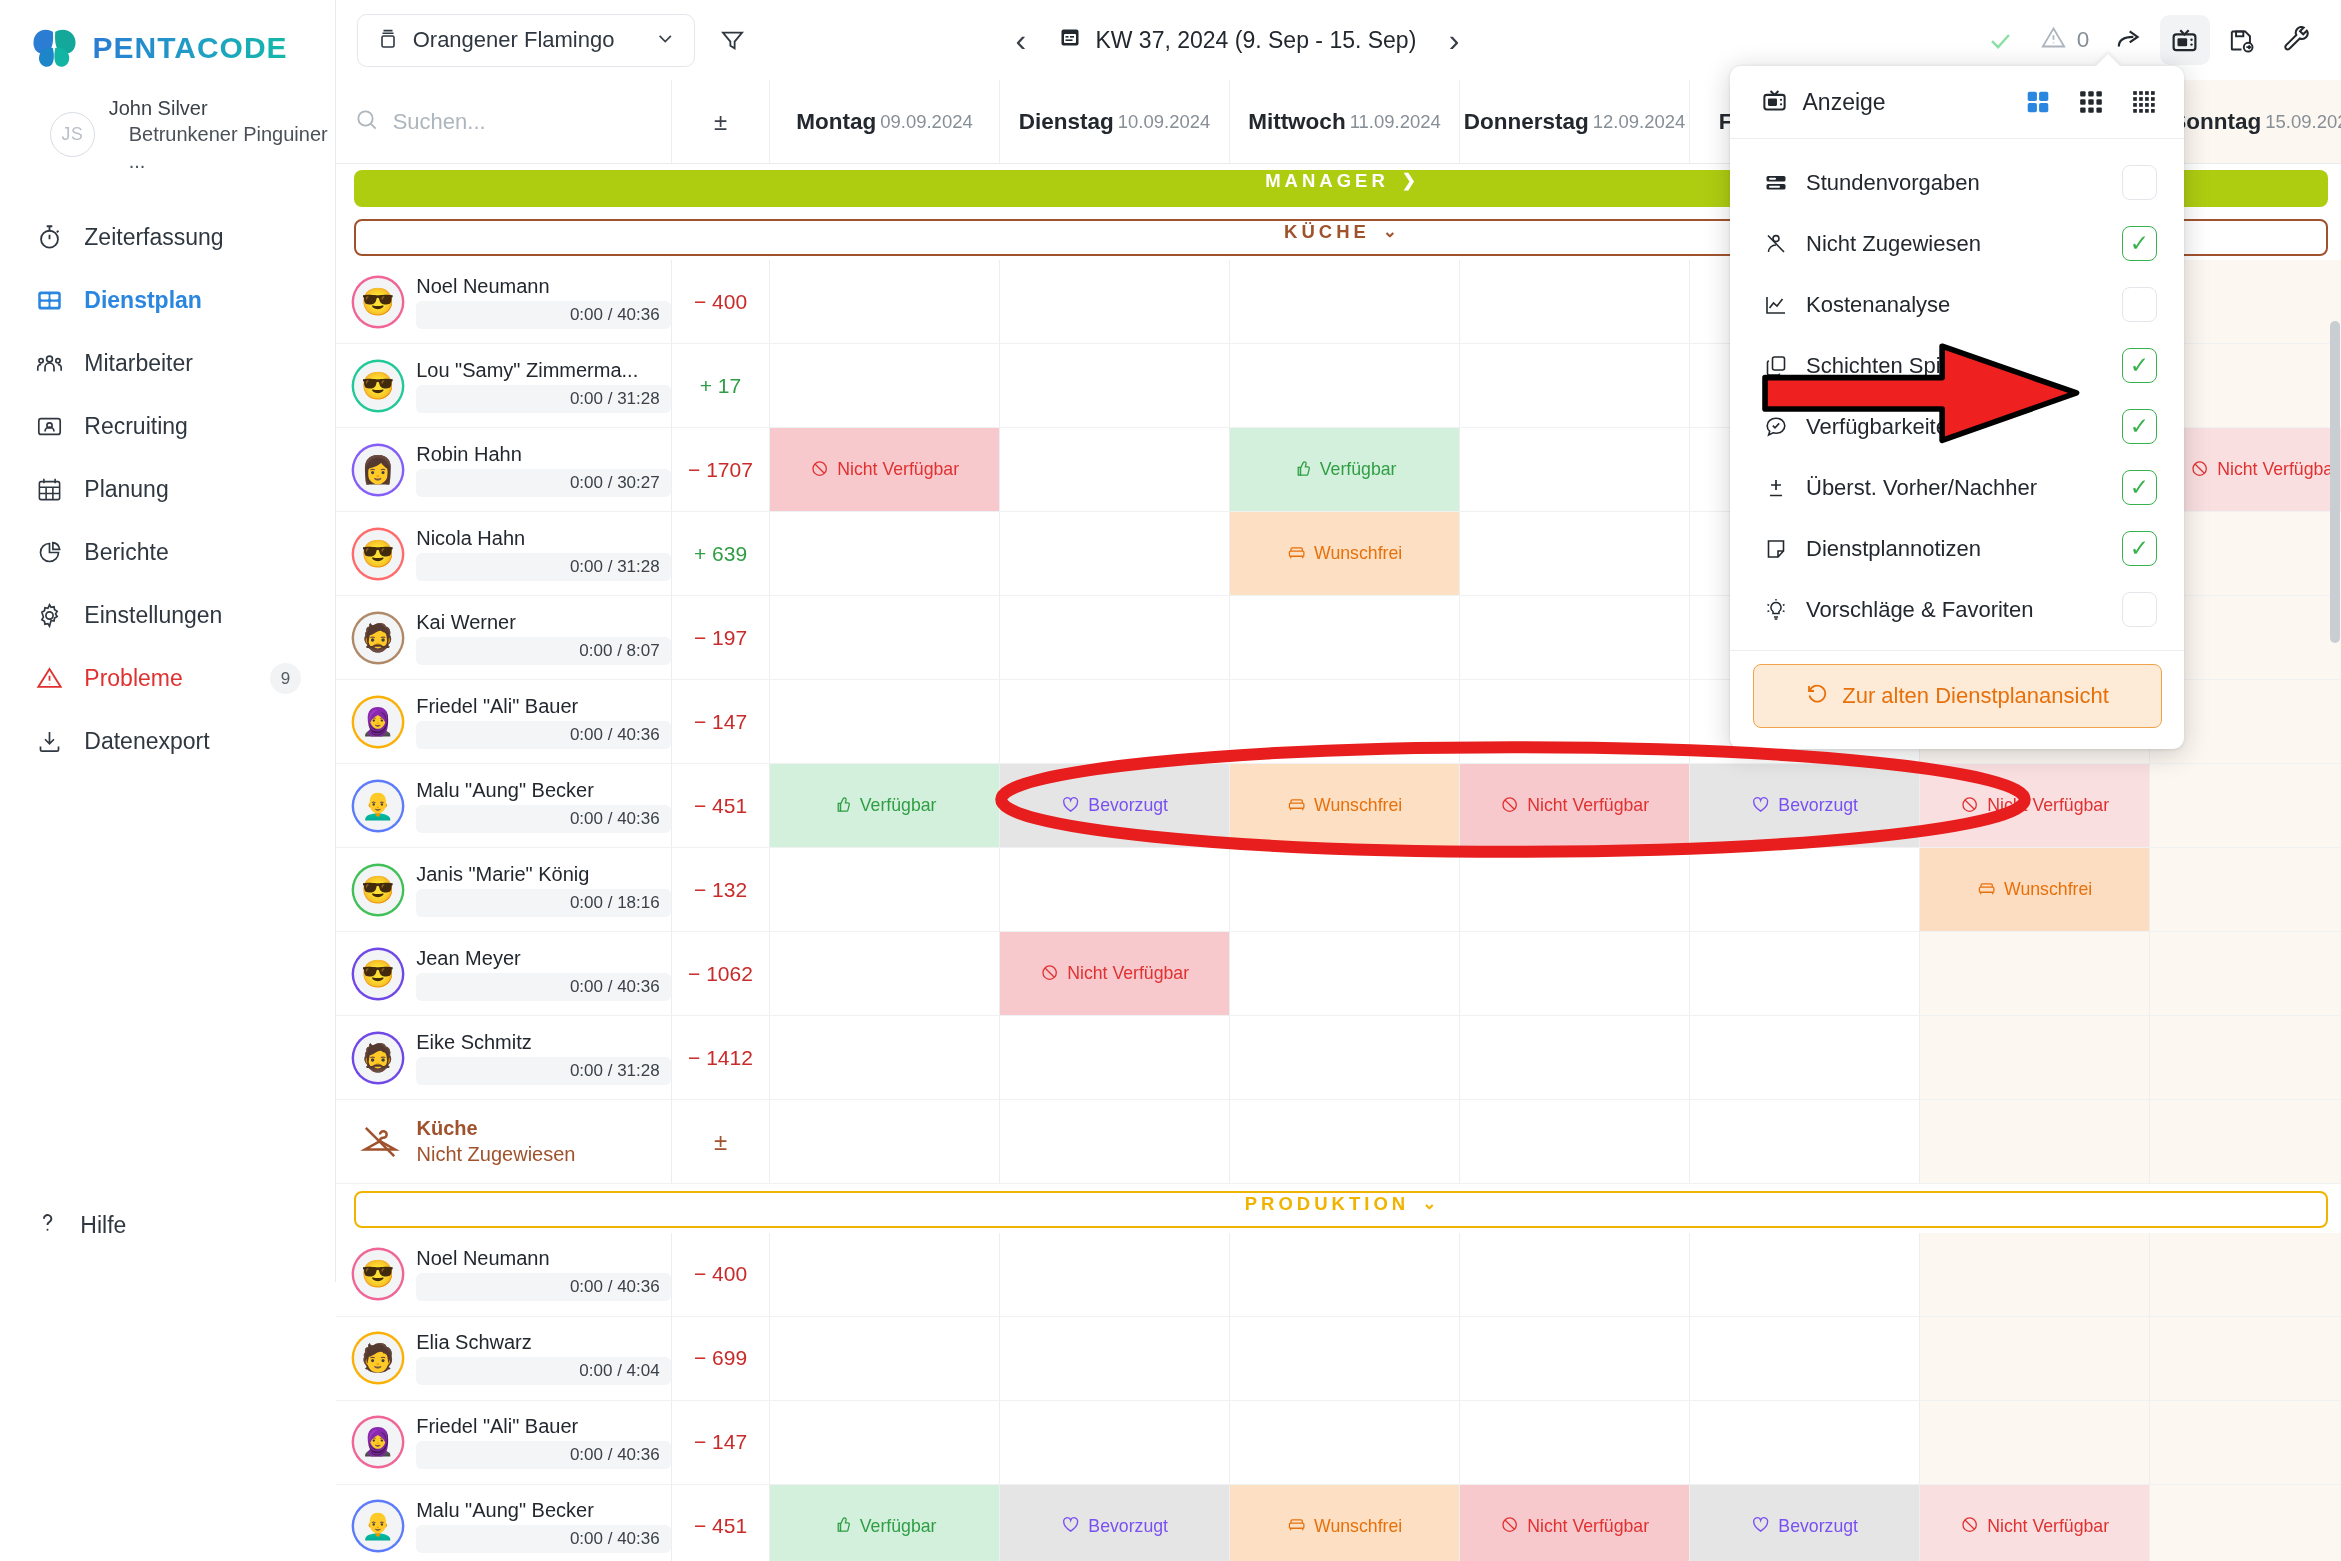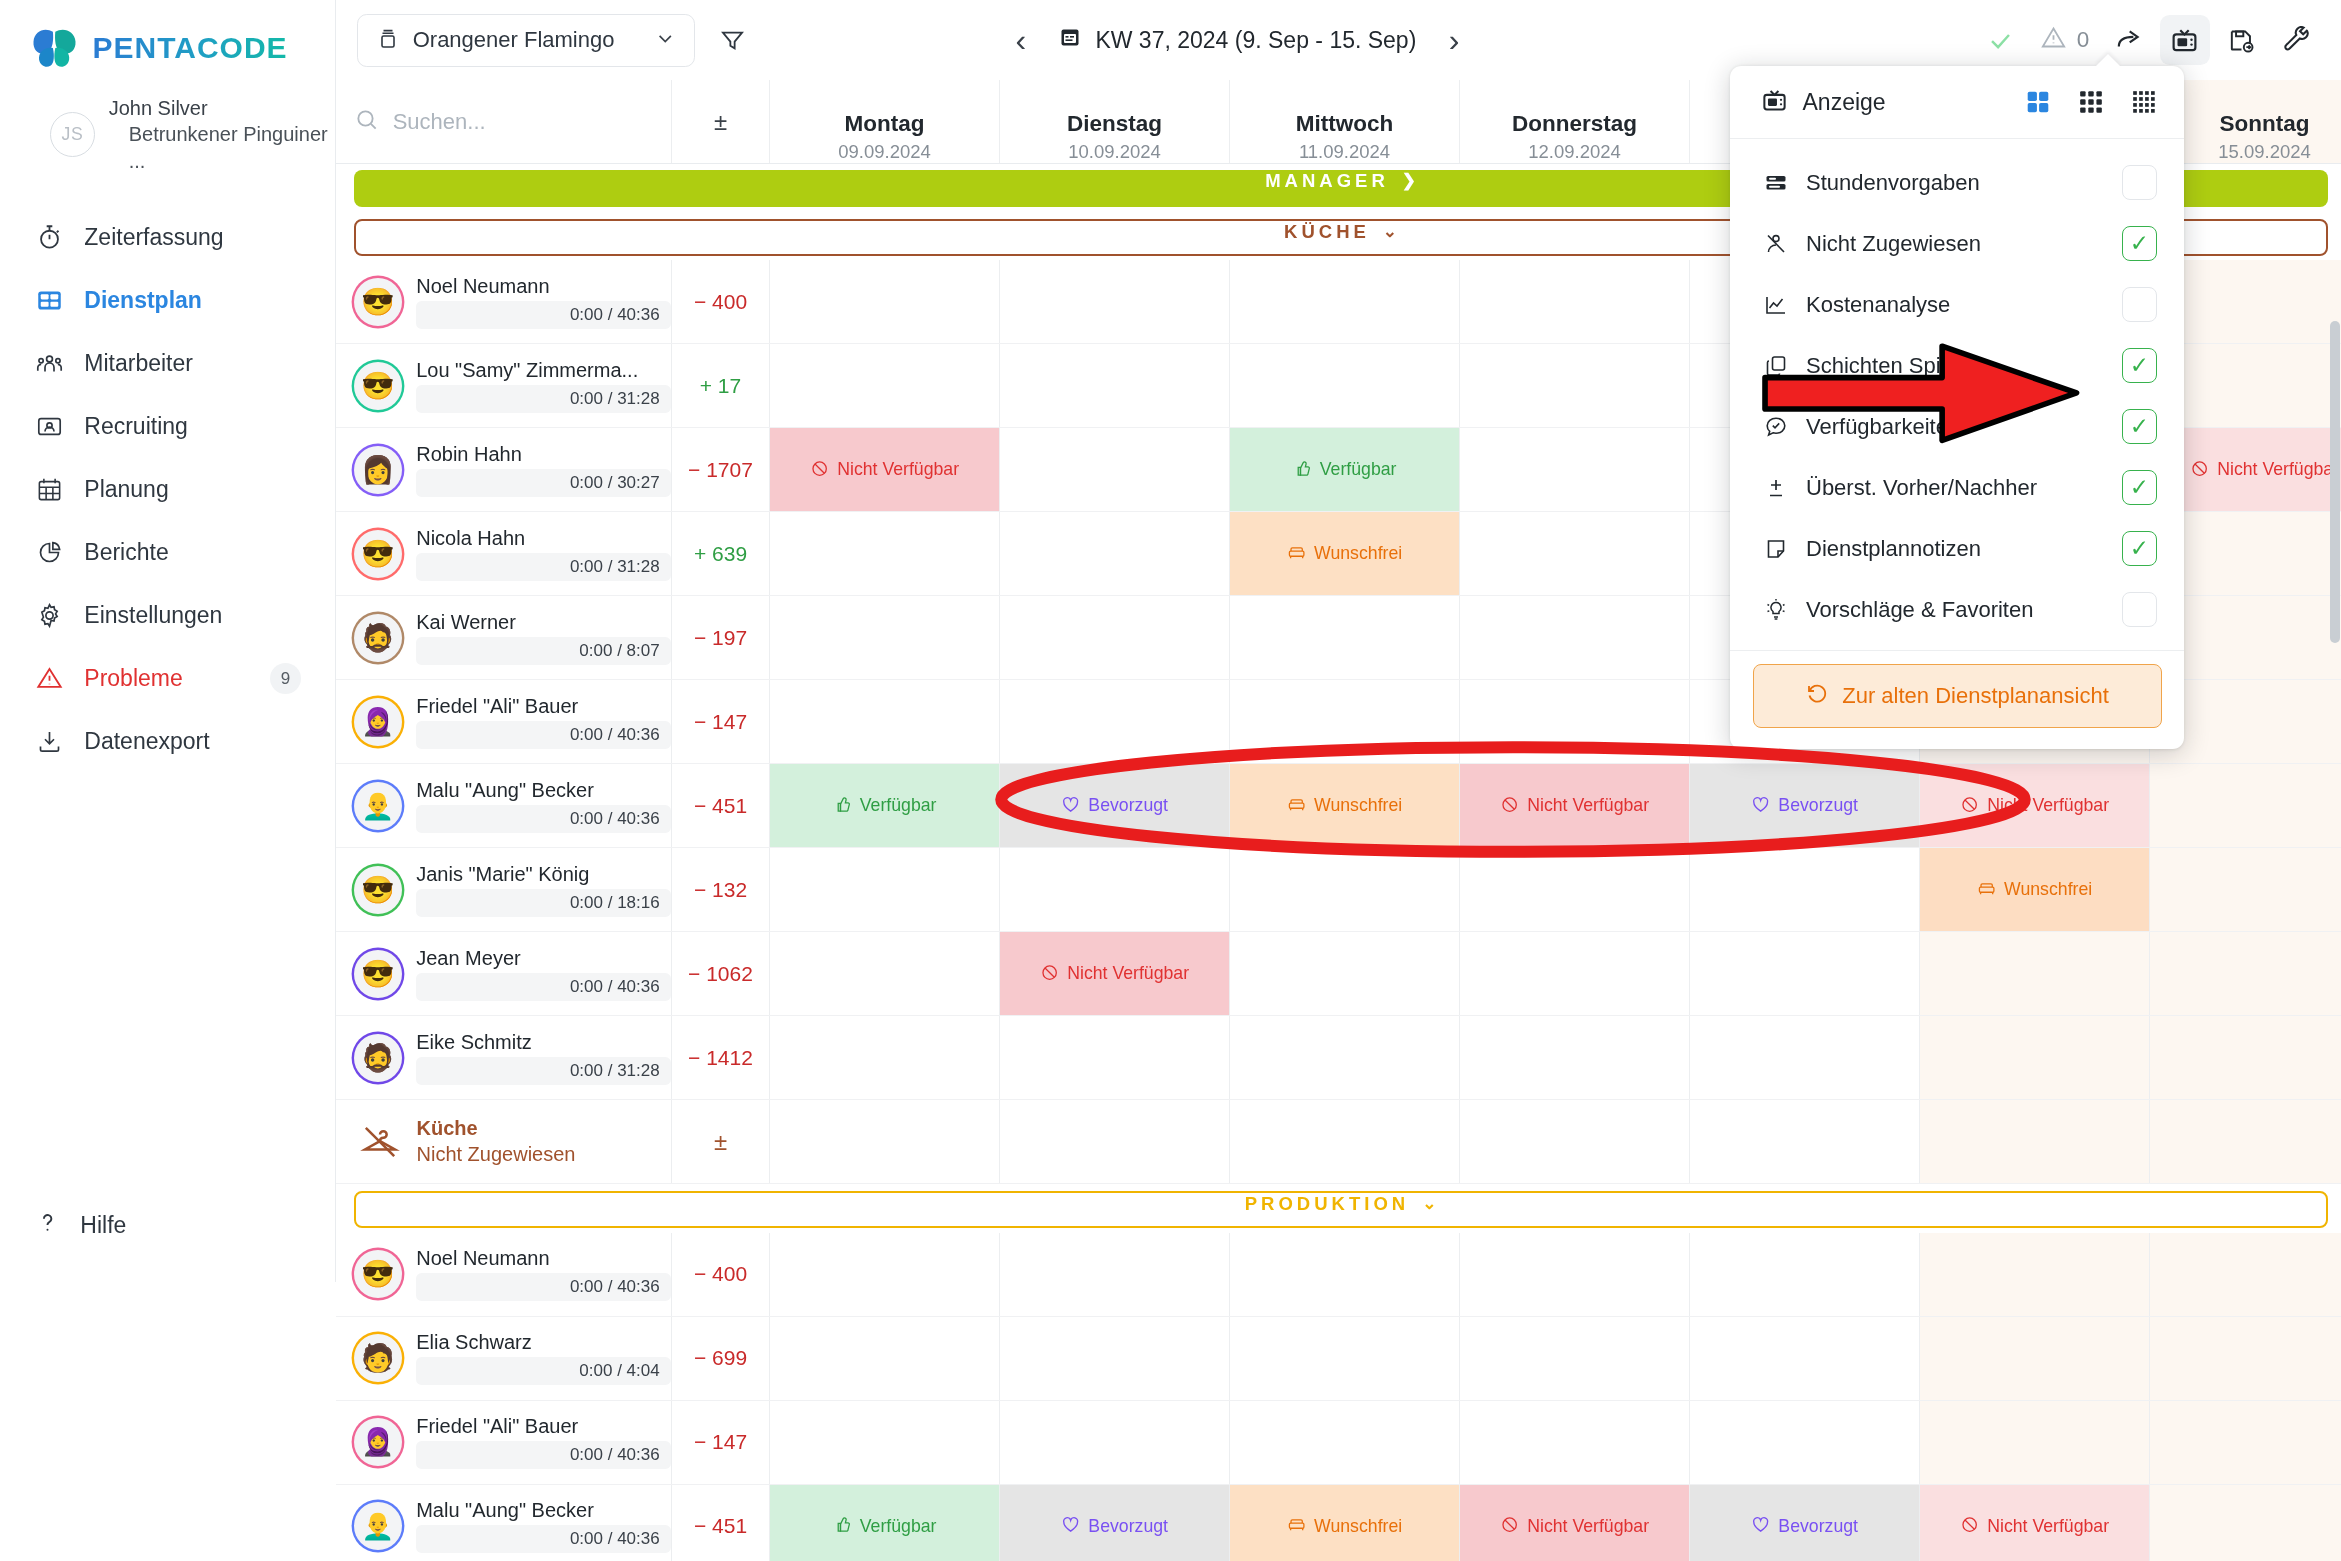--- a/index.html
+++ b/index.html
@@ -81,21 +81,21 @@
   
   .grid { flex:1; position:relative; overflow:hidden; }
   .row { display:flex; width:100%; }
   .c-name { width: 336px; flex:0 0 336px; border-right:0.8px solid #eceef0; }
   .c-bal  { width: 98px; flex:0 0 98px; border-right:0.8px solid #eceef0; display:flex;align-items:center;justify-content:center;}
   .c-day  { width: 230px; flex:0 0 230px; border-right:0.8px solid #eceef0; }
 
   .hdr { height: 84px; border-bottom:0.8px solid #e9ecef; }
   .hdr .c-name { display:flex; align-items:center; gap:13px; padding-left:17.7px; }
   .hdr .search-ph { font-size:22px; color:#adb5bd; }
-  .hdr .c-day { display:flex;flex-direction:column;align-items:center;justify-content:flex-end;gap:4px;}
+  .hdr .c-day { display:flex;flex-direction:row;align-items:center;justify-content:center;gap:4px;}
   .hdr .dayname { font-size:22.5px; font-weight:700; color:#22282e; }
   .hdr .daydate { font-size:18.5px; color:#868e96; }
   .plusminus { font-size:24px; color:#3a4149; font-weight:400; line-height:0.9; }
 
   .band-wrap { padding: 6.4px 14.5px 4.8px 17.7px; }
   .band {
     height: 37px; border-radius: 8px;
     display:flex; justify-content:center;
     font-size:18.5px; letter-spacing:4px; font-weight:700;
   }

